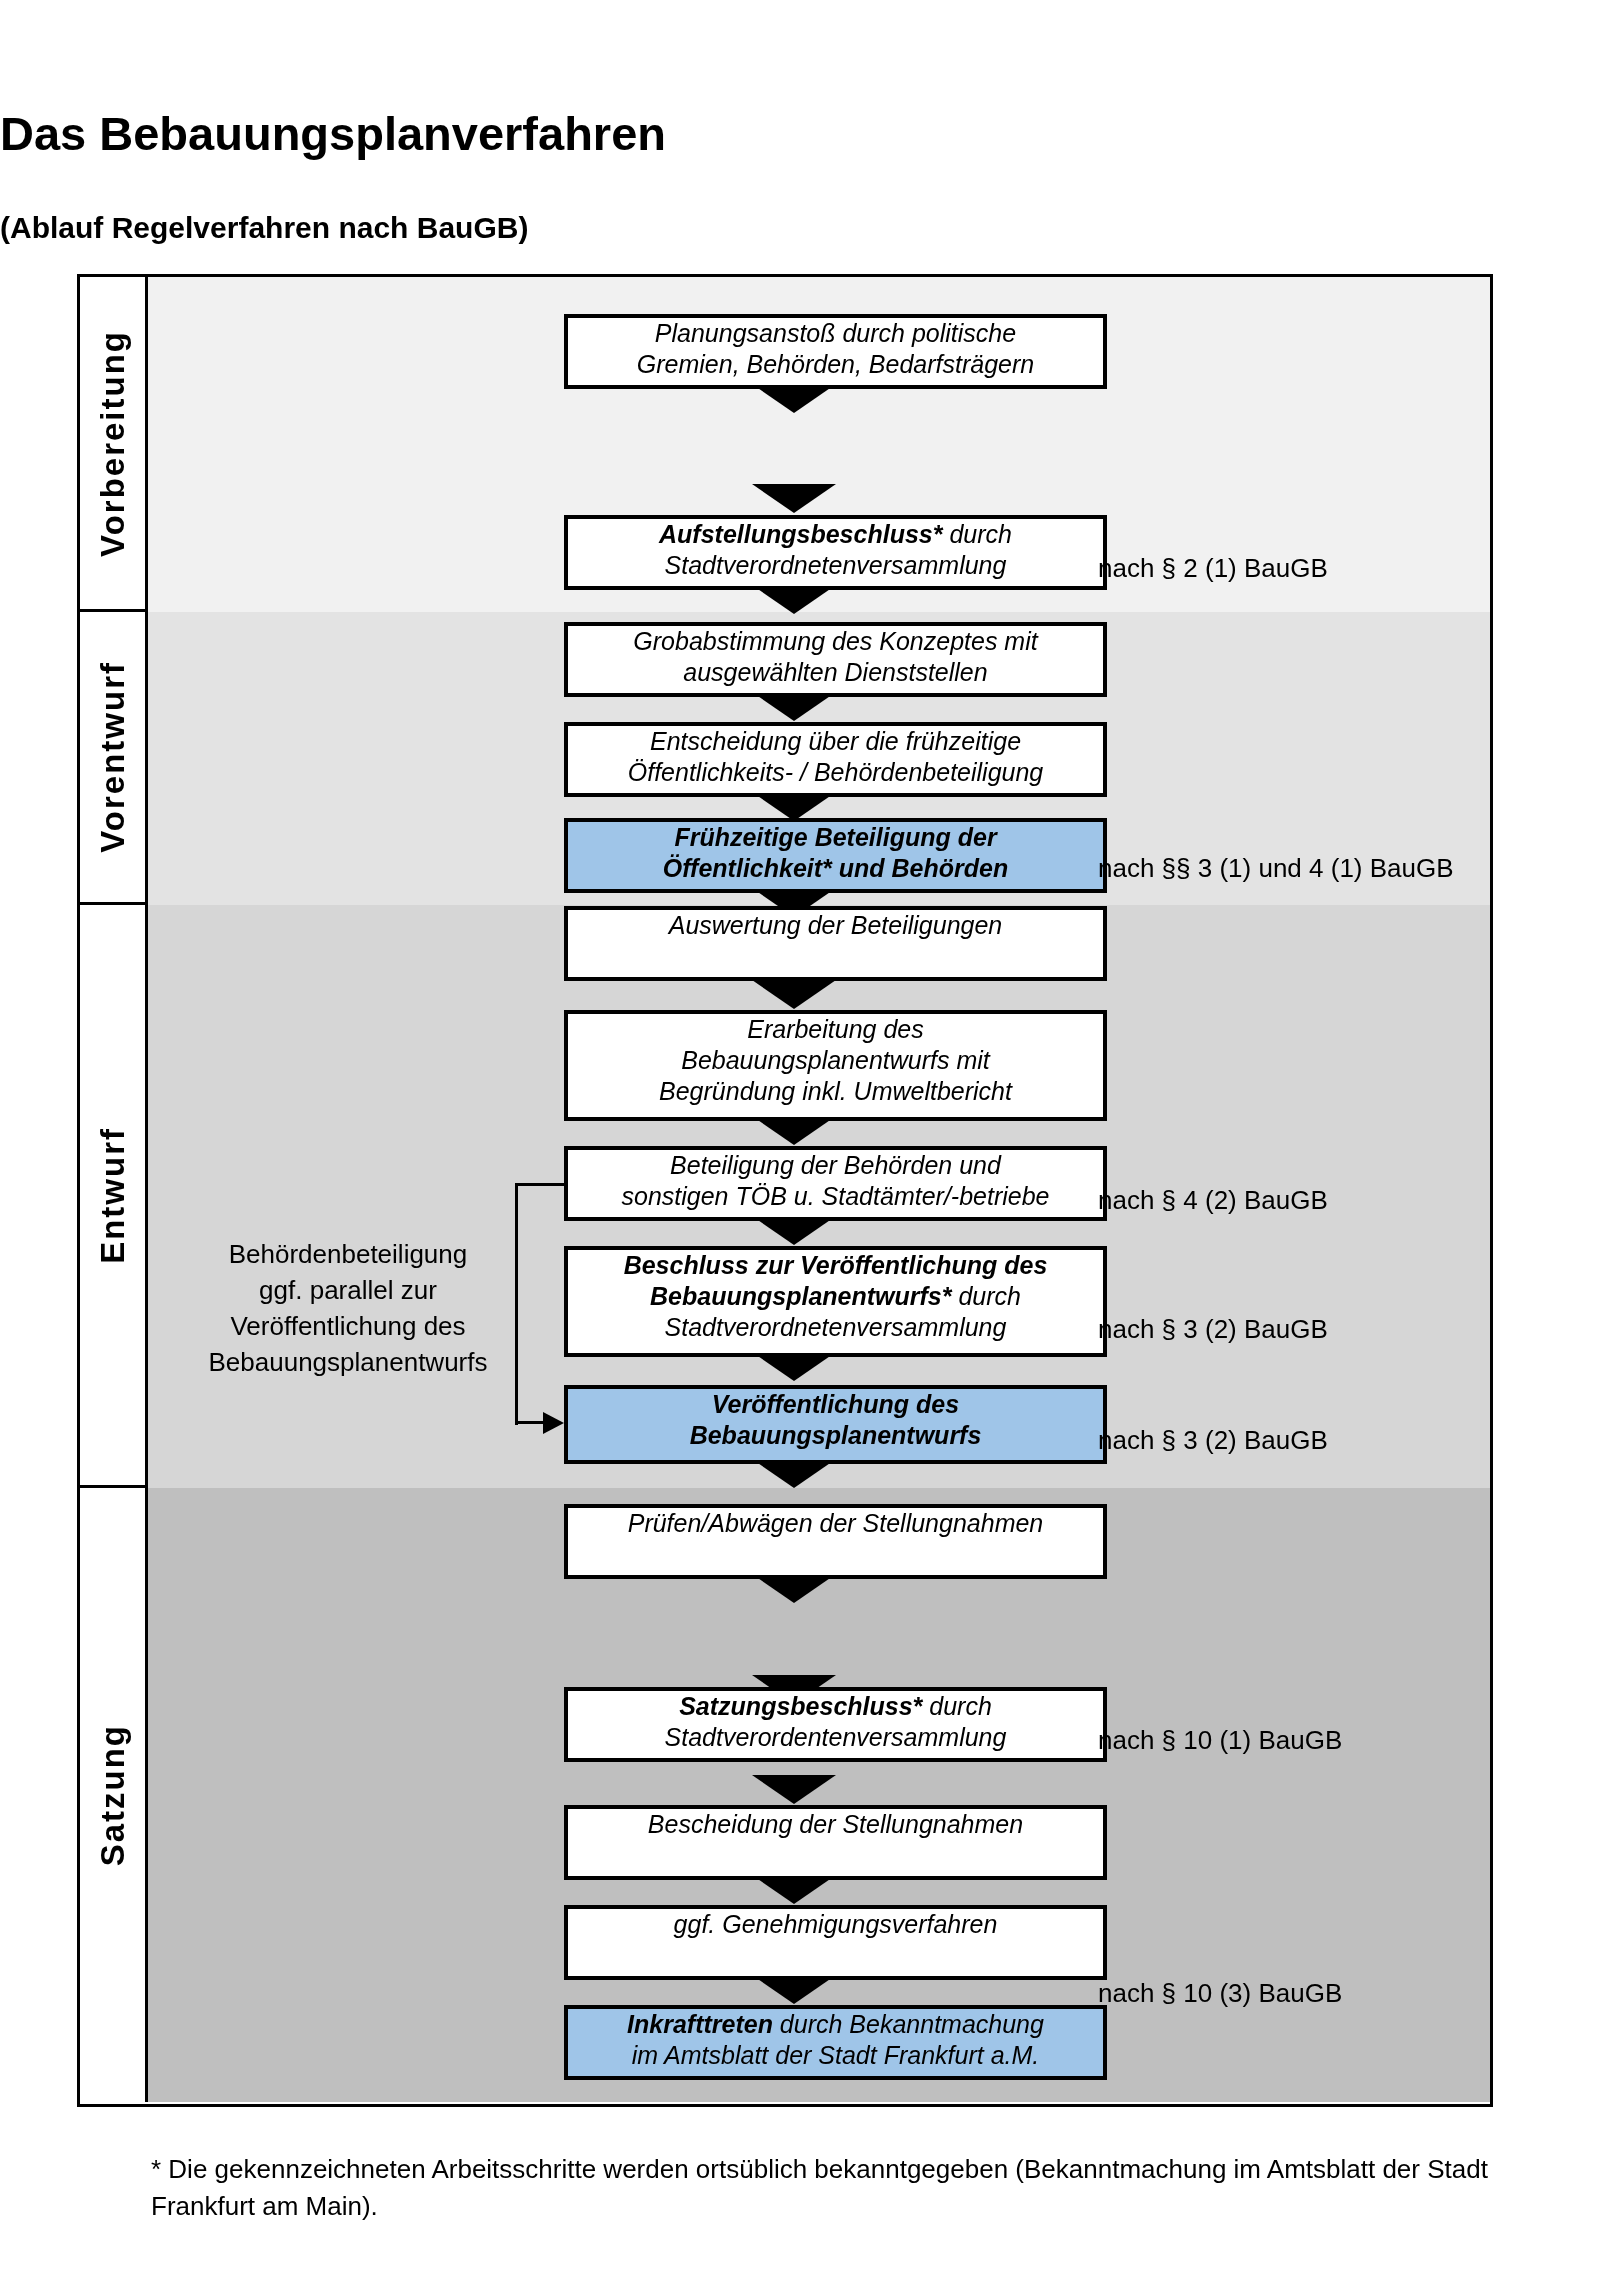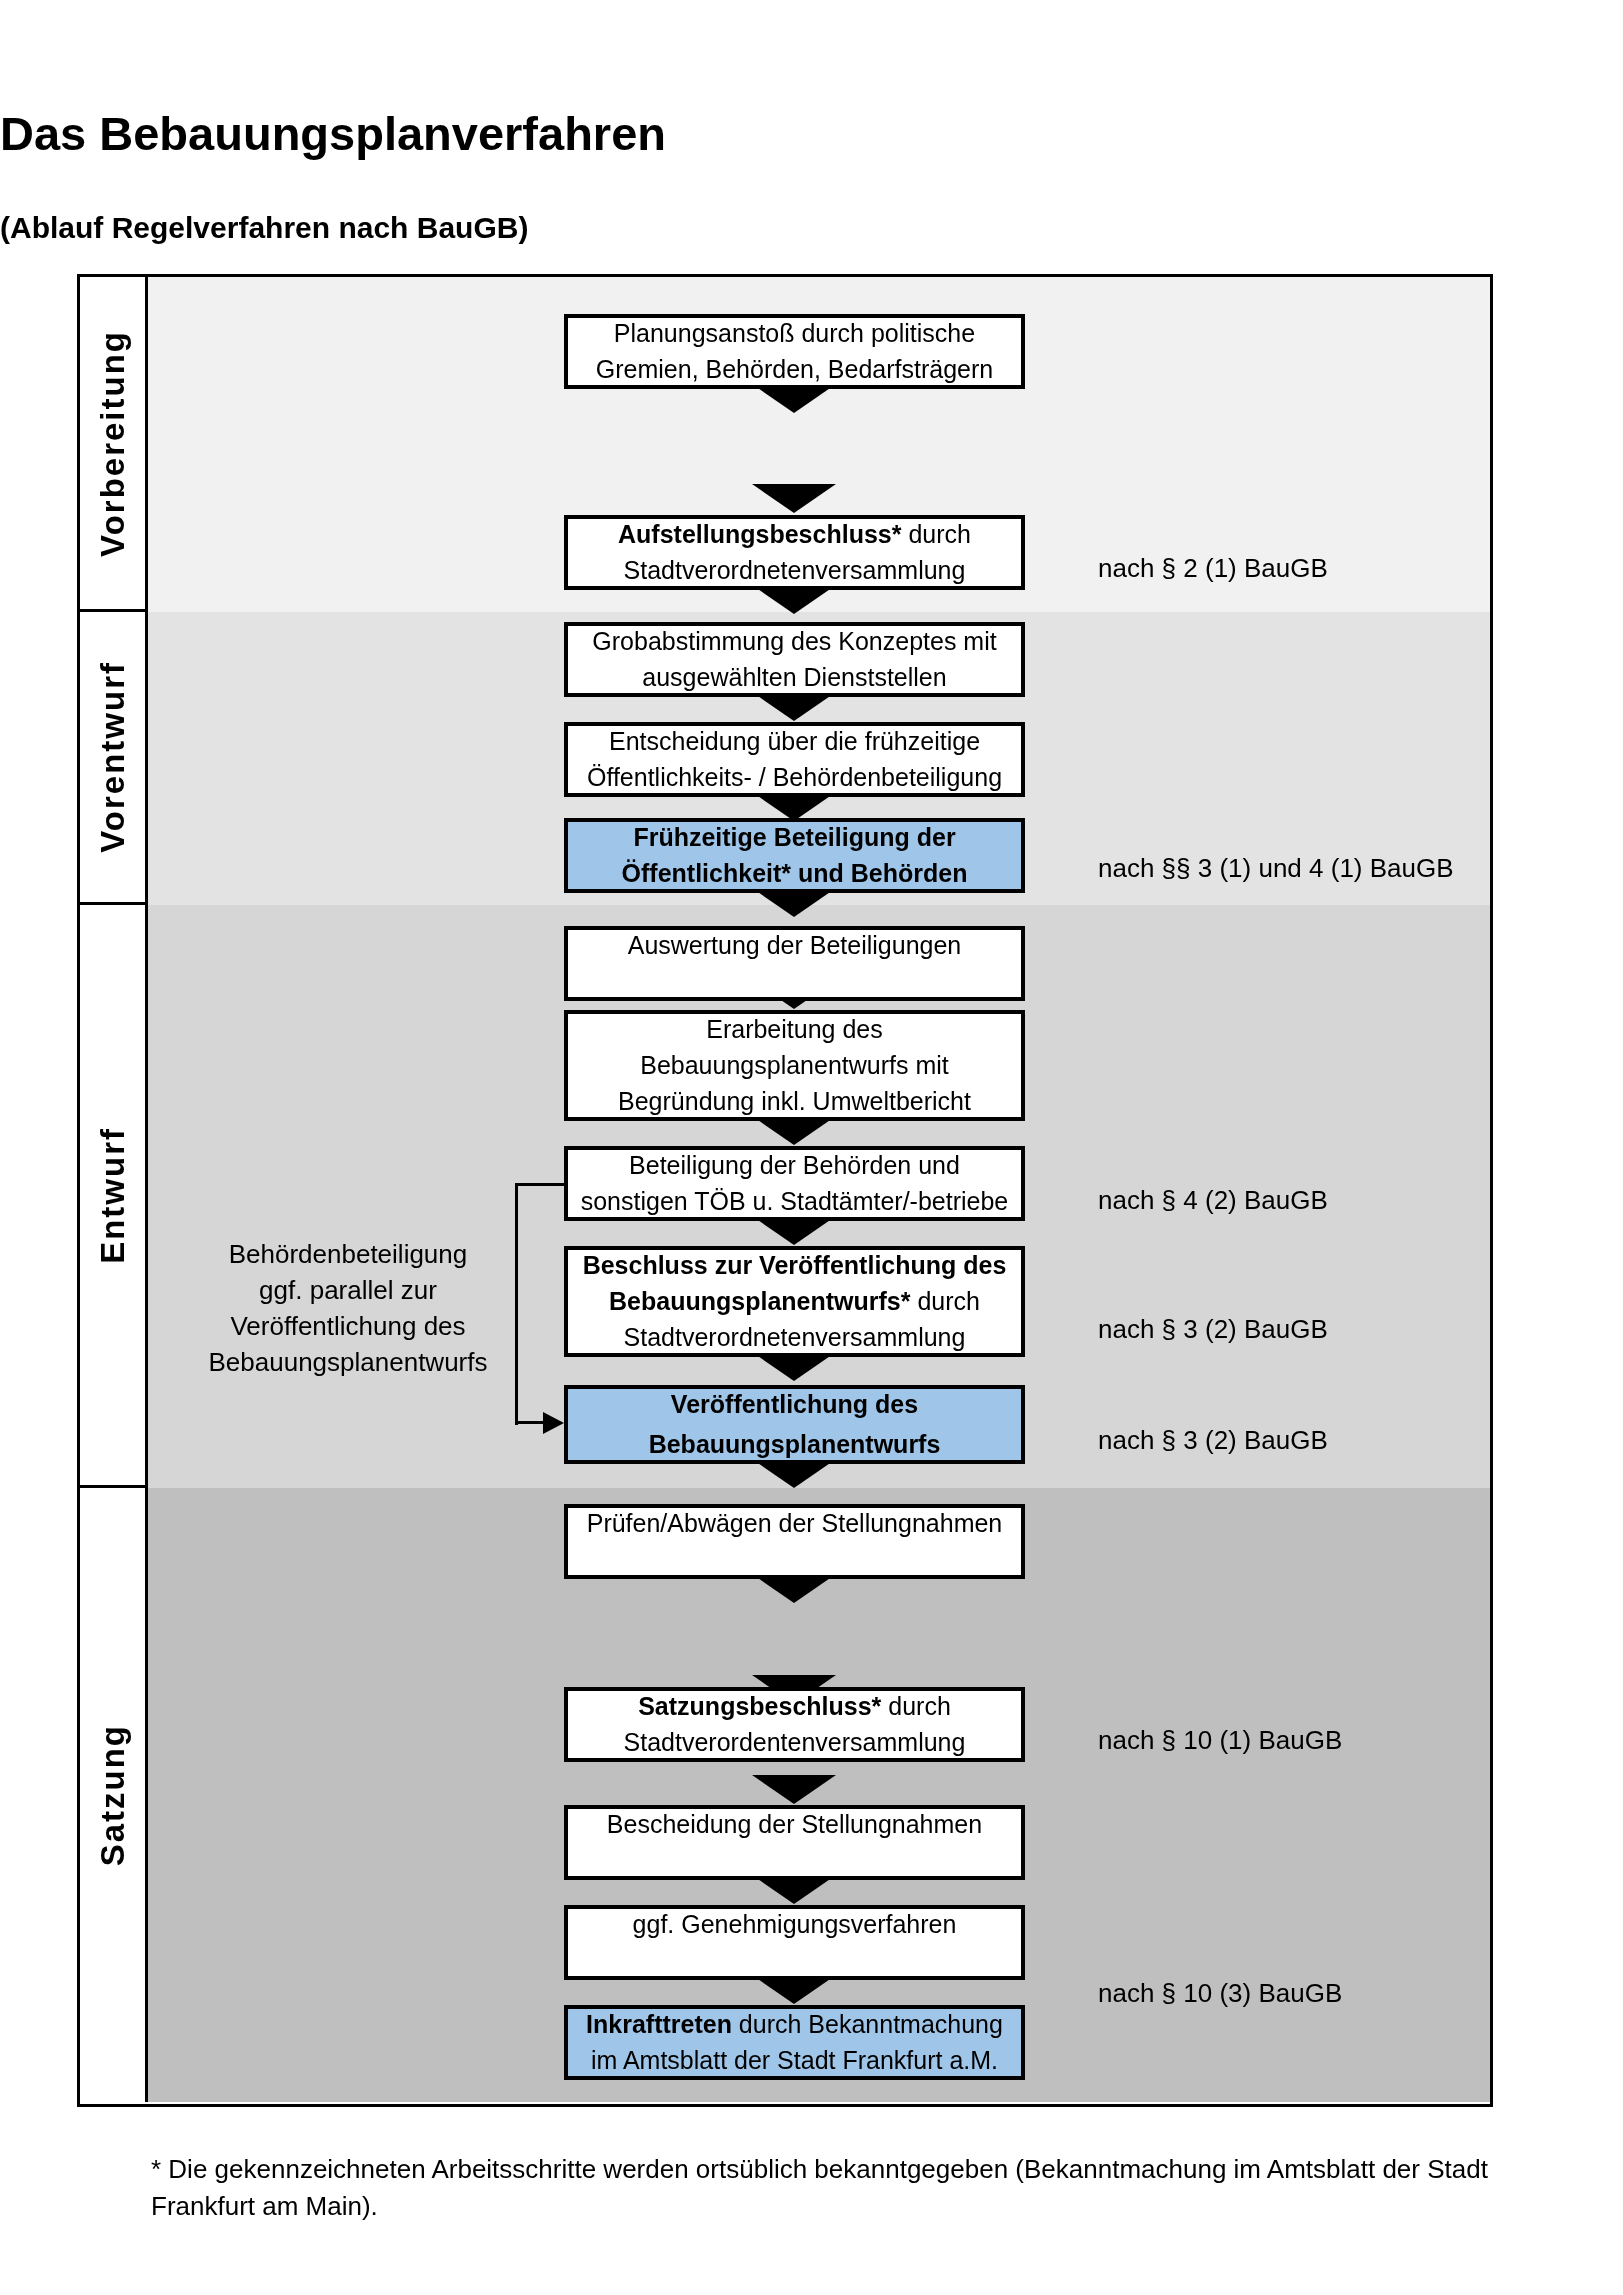--- a/index.html
+++ b/index.html
@@ -24,24 +24,24 @@
     flex:0 0 68px; width:68px; background:#ffffff; box-sizing:border-box;
     border-right:3.9px solid #000; display:flex; align-items:center; justify-content:center;
   }
   .phase-label-cell.with-divider { border-bottom:3.9px solid #000; }
   .phase-label {
     writing-mode:vertical-rl; transform:rotate(180deg);
     font-weight:bold; font-size:33px; letter-spacing:2px; white-space:nowrap;
   }
   .phase-content { position:relative; flex:1; overflow:visible; }
   .flow-box {
-    position:absolute; left:416px; width:461px; box-sizing:border-box;
+    position:absolute; left:416px; width:543px; box-sizing:border-box;
     border:4.6px solid #000; background:#ffffff; z-index:3;
-    display:flex; flex-direction:column; justify-content:space-between; align-items:center;
-    text-align:center; font-size:25px; line-height:31px;
+    display:flex; flex-direction:column; justify-content:flex-start; align-items:center;
+    text-align:center; font-size:25px; line-height:31px;font-style:italic;
   }
   .flow-box.highlight { background:var(--blue, #9FC5E8); }
   .box-line { display:block; }
   .seg-bold { font-weight:bold; }
   .arrow-down {
     position:absolute; left:604px; width:0; height:0; z-index:2;
     border-left:42px solid transparent; border-right:42px solid transparent;
     border-top:29px solid #000;
   }
   .law-annotation {
@@ -111,21 +111,21 @@
         </div>
         <div class="arrow-down" style="top: 276px;"></div>
         <div class="law-annotation" style="top: 241px;">nach §§ 3 (1) und 4 (1) BauGB</div>
       </div>
     </div>
     <div class="phase-row" style="height: 583px;">
       <div class="phase-label-cell with-divider">
         <span class="phase-label">Entwurf</span>
       </div>
       <div class="phase-content" style="background: rgb(214, 214, 214);">
-        <div class="flow-box" style="top: 21px; height: 75px;">
+        <div class="flow-box" style="top: 1px; height: 75px;">
           <div class="box-line"><span>Auswertung der Beteiligungen</span></div>
         </div>
         <div class="arrow-down" style="top: 75px;"></div>
         <div class="flow-box" style="top: 105px; height: 111px;">
           <div class="box-line"><span>Erarbeitung des</span></div>
           <div class="box-line"><span>Bebauungsplanentwurfs mit</span></div>
           <div class="box-line"><span>Begründung inkl. Umweltbericht</span></div>
         </div>
         <div class="arrow-down" style="top: 211px;"></div>
         <div class="flow-box" style="top: 241px; height: 75px;">

